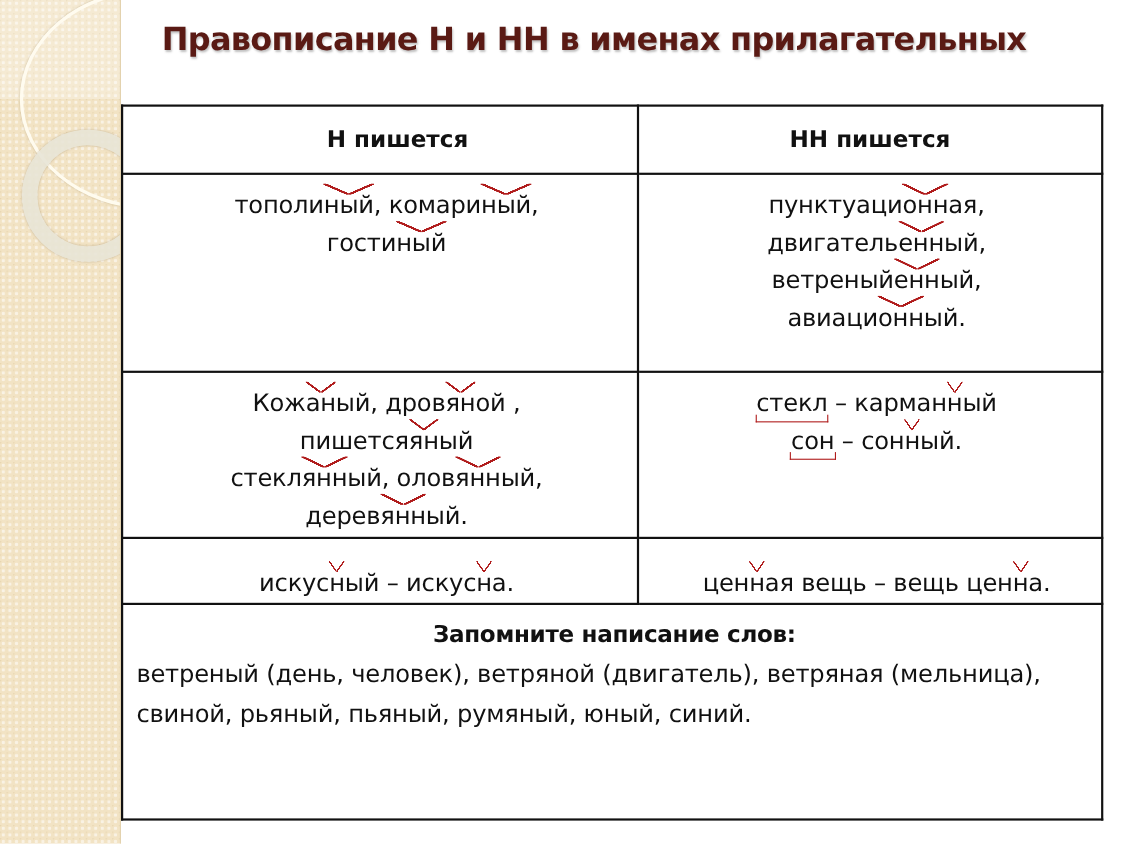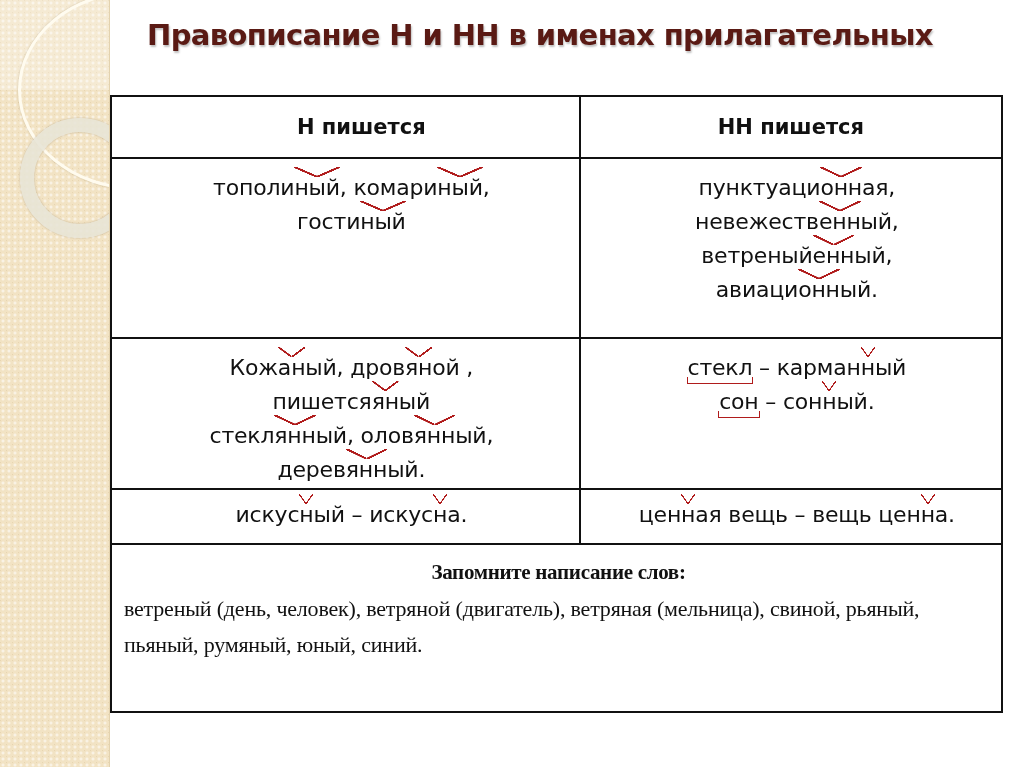--- a/index.html
+++ b/index.html
@@ -51,22 +51,22 @@
   table.rules td, table.rules th {
     border: 2px solid #111;
     text-align: center; vertical-align: top;
     font-size: 22px; line-height: 34px;
   }
   table.rules th { font-weight: bold; font-size: 21px; height: 62px; vertical-align: middle; }
   .col-left { width: 470px; padding-left: 32px; }
   .col-right { width: 423px; }
   tr.r1 td { height: 180px; padding-top: 12px; }
   tr.r2 td { height: 151px; padding-top: 12px; }
-  tr.r3 td { height: 55px; padding-top: 8px; white-space: nowrap; }
-  tr.r4 td { height: 168px; padding: 10px 8px 8px 12px; text-align: left; font-family: Liberation Serif, serif; }
+  tr.r3 td { height: 55px; padding-top: 24px; white-space: nowrap; }
+  tr.r4 td { height: 196px; padding: 10px 8px 8px 12px; text-align: left; }
   .remember-title { display: block; text-align: center; font-weight: bold; font-size: 21px; margin-bottom: 2px; letter-spacing: -0.3px; }
   .remember-text { font-size: 22px; line-height: 36px; letter-spacing: -0.2px; text-align: right; }
 
   .line { display: block; white-space: nowrap; letter-spacing: -0.2px; margin-left: 12px; }
   .mark { position: relative; display: inline-block; }
   .suffix::before {
     content: ""; position: absolute; left: 0; right: 0; top: -4px; height: 10px;
     background:
       linear-gradient(to top right, transparent 45%, #b01c1c 46%, #b01c1c 56%, transparent 57%) left/50% 100% no-repeat,
       linear-gradient(to top left, transparent 45%, #b01c1c 46%, #b01c1c 56%, transparent 57%) right/50% 100% no-repeat;
@@ -93,21 +93,21 @@
     <th class="col-left">Н пишется</th>
     <th class="col-right">НН пишется</th>
   </tr>
   <tr class="r1">
     <td>
           <span class="line"><span>тополи</span><span class="mark suffix">ный</span><span>, комари</span><span class="mark suffix">ный</span><span>,</span></span>
           <span class="line"><span>гости</span><span class="mark suffix">ный</span></span>
         </td>
     <td>
           <span class="line"><span>пунктуаци</span><span class="mark suffix">онн</span><span>ая,</span></span>
-          <span class="line"><span>невежеств</span><span class="mark suffix">енн</span><span>ый,</span></span>
+          <span class="line"><span>двигатель</span><span class="mark suffix">енн</span><span>ый,</span></span>
           <span class="line"><span>ветреный</span><span class="mark suffix">енн</span><span>ый,</span></span>
           <span class="line"><span>авиаци</span><span class="mark suffix">онн</span><span>ый.</span></span>
         </td>
   </tr>
   <tr class="r2">
     <td>
           <span class="line"><span>Кож</span><span class="mark suffix">ан</span><span>ый, дров</span><span class="mark suffix">ян</span><span>ой ,</span></span>
           <span class="line"><span>пишется</span><span class="mark suffix">ян</span><span>ый</span></span>
           <span class="line"><span>стекл</span><span class="mark suffix">янн</span><span>ый, олов</span><span class="mark suffix">янн</span><span>ый,</span></span>
           <span class="line"><span>дерев</span><span class="mark suffix">янн</span><span>ый.</span></span>

